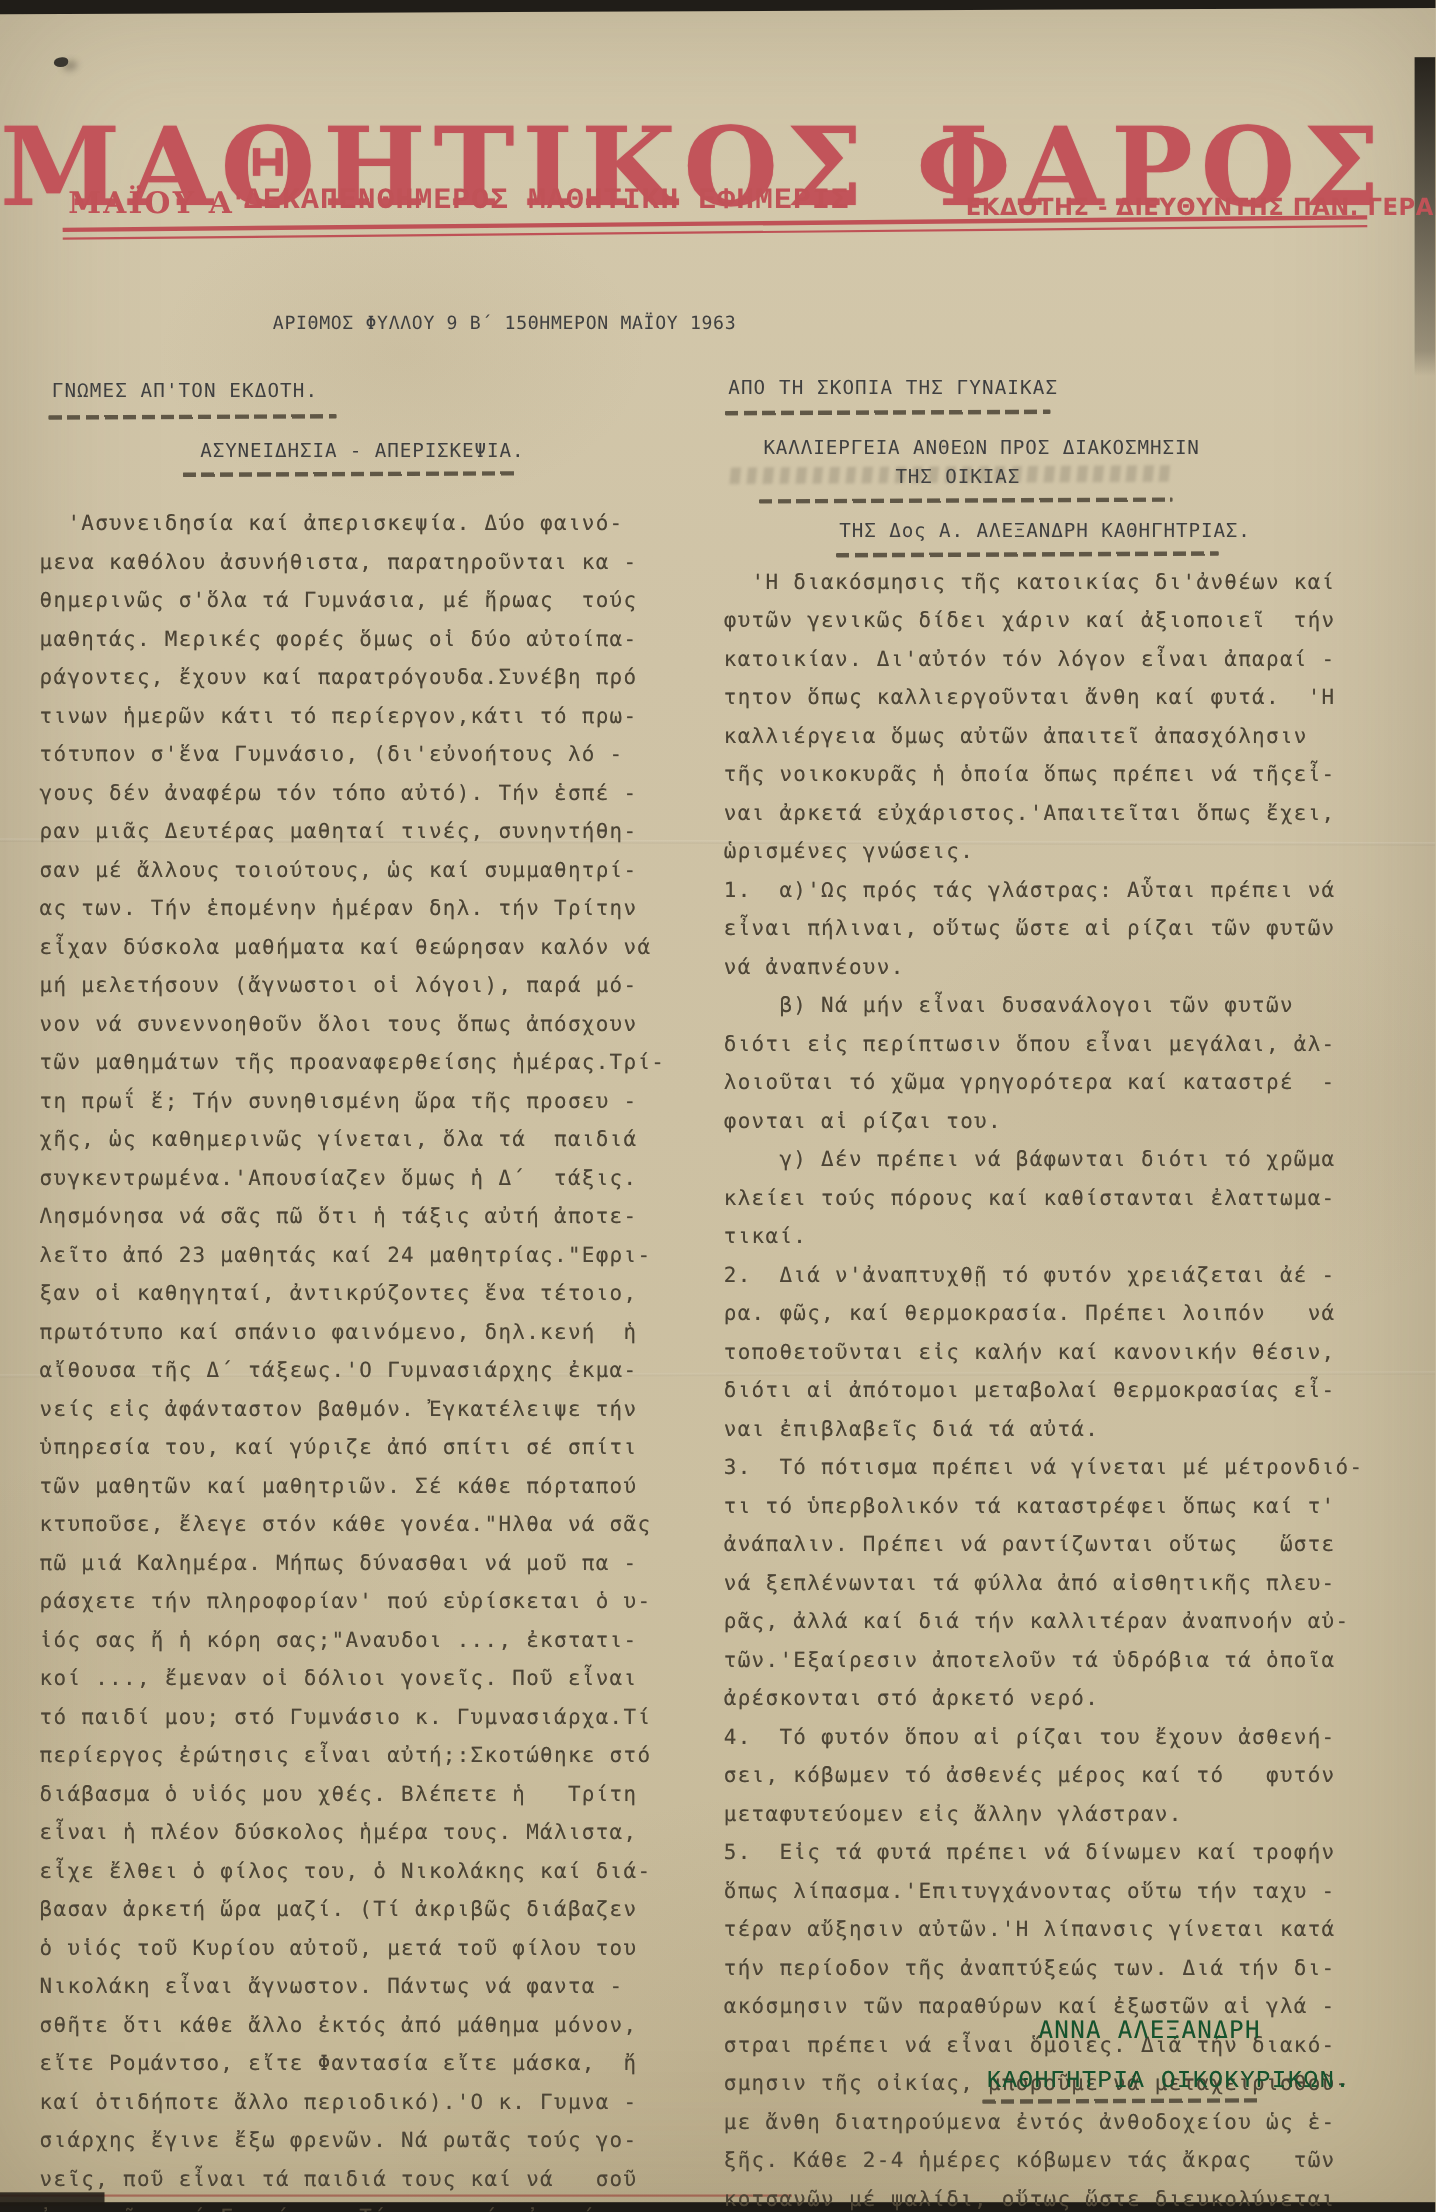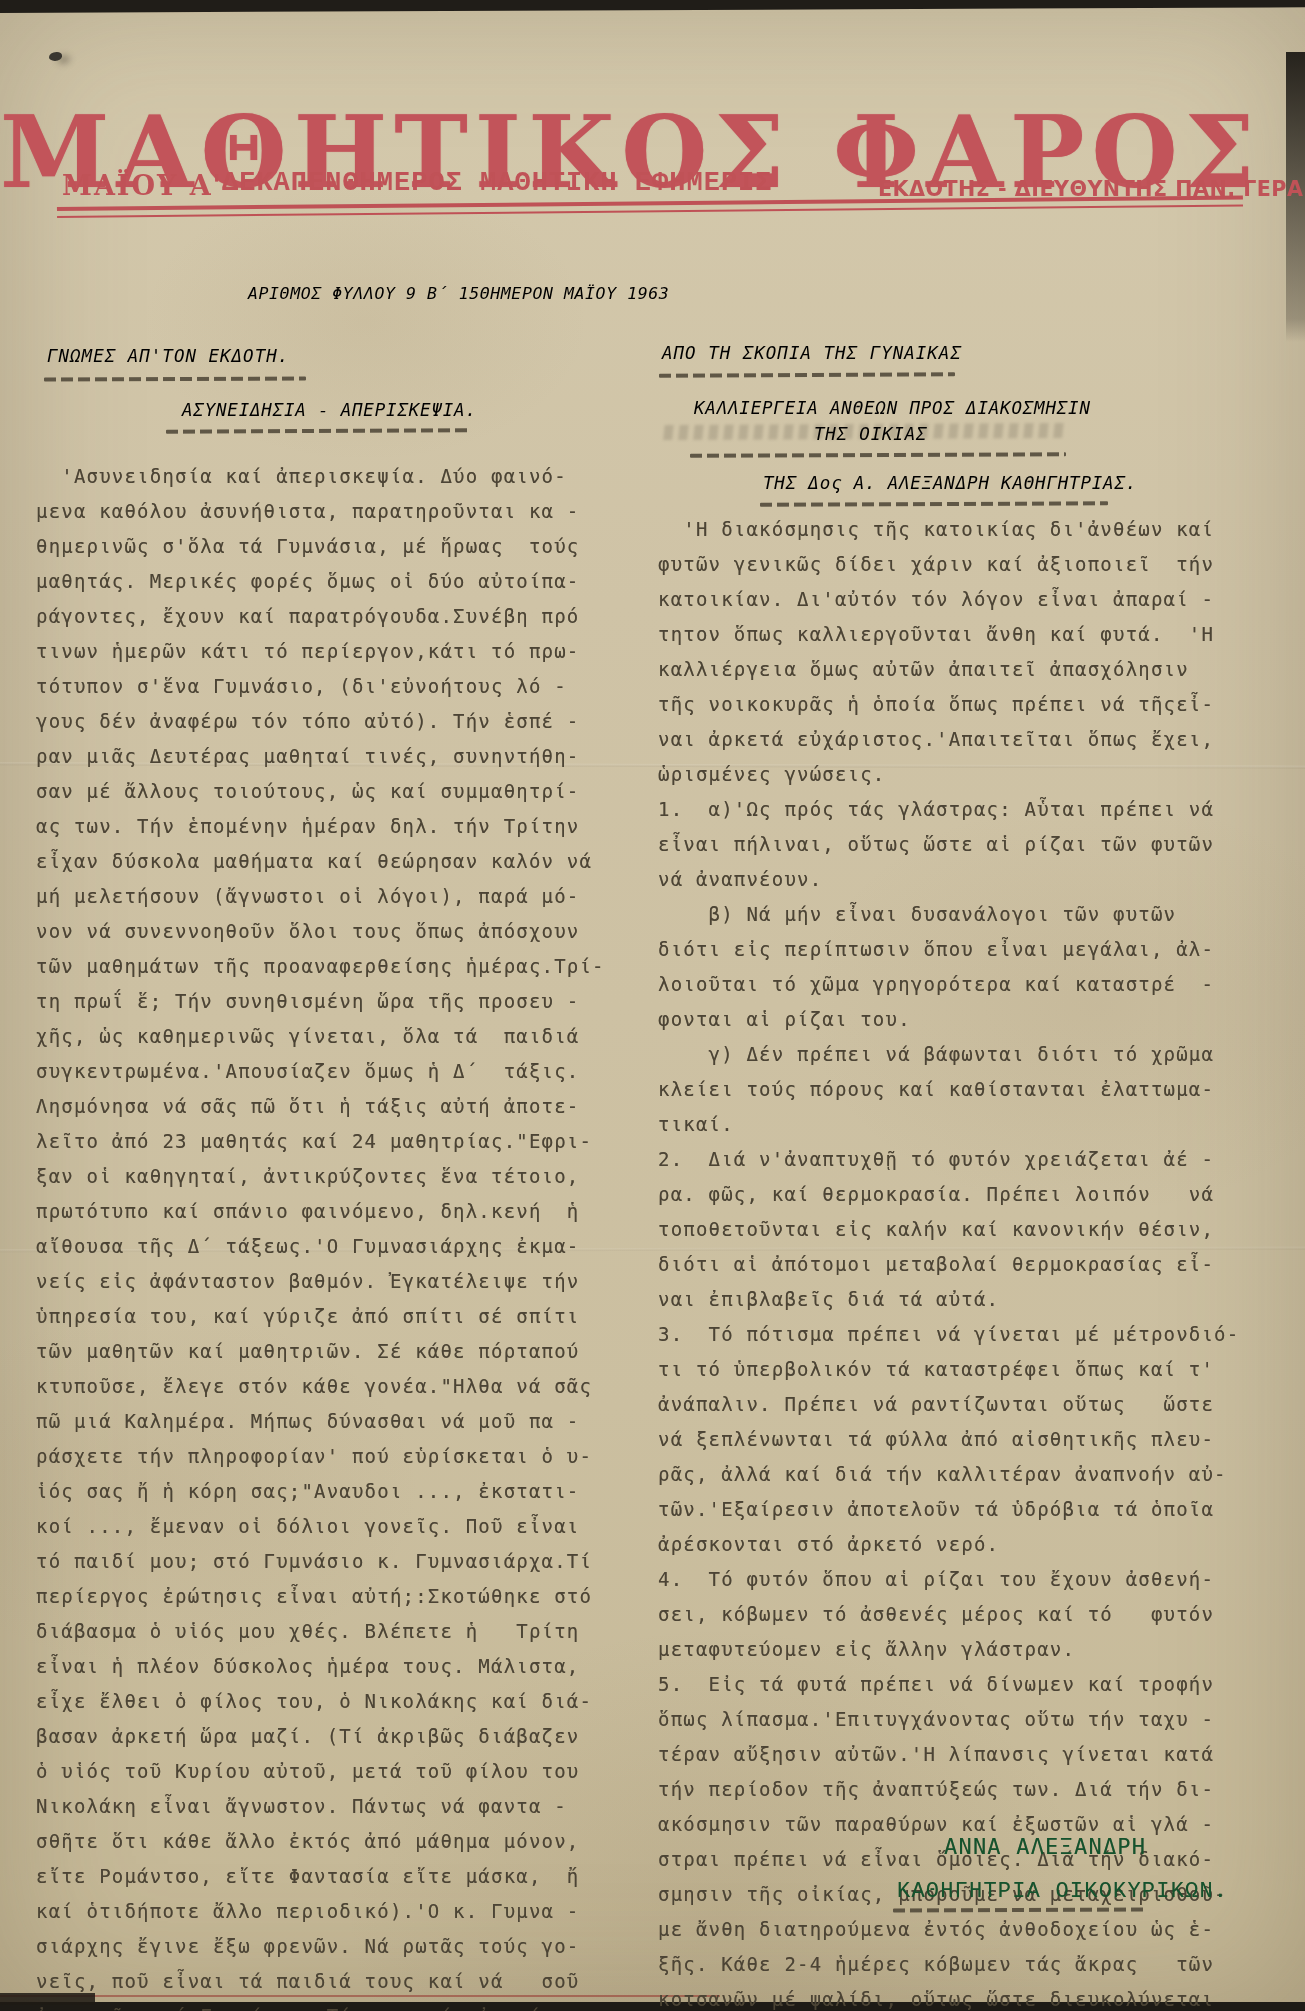--- a/index.html
+++ b/index.html
@@ -40,21 +40,21 @@
   .sub{position:absolute;font-family:"DejaVu Serif","Liberation Serif",serif;font-weight:bold;color:#c05257;white-space:nowrap;}
   .sub-year{left:62px;top:170px;font-size:27px;letter-spacing:2px;}
   .sub-kind{left:222px;top:168px;font-size:27px;letter-spacing:1px;font-family:Liberation Mono, monospace;}
   .sub-pub{left:878px;top:176px;font-size:21.5px;letter-spacing:.5px;font-family:"DejaVu Sans","Liberation Sans",sans-serif;transform:scaleX(.96);transform-origin:left;}
   .double-rule{
     position:absolute;left:57px;top:207px;width:1186px;height:5px;
     border-top:4px solid #bf5156;border-bottom:2px solid #bf5156;
     transform:rotate(-.55deg);transform-origin:left center;
   }
 
-  .tw{color:#000000;font-style:italic;}
+  .tw{color:#404040;}
   .issue-line{position:absolute;left:248px;top:284px;font-size:16.5px;letter-spacing:.6px;white-space:nowrap;}
 
   .kicker{position:absolute;font-size:17.5px;letter-spacing:1px;white-space:nowrap;}
   .headline{position:absolute;font-size:17.5px;letter-spacing:.8px;white-space:nowrap;}
   .dashes{
     position:absolute;height:4px;border-radius:1px;
     background:repeating-linear-gradient(90deg,rgba(76,68,53,.85) 0 12px,transparent 12px 17px);
     transform:rotate(-.25deg);
   }
   .body-text{

